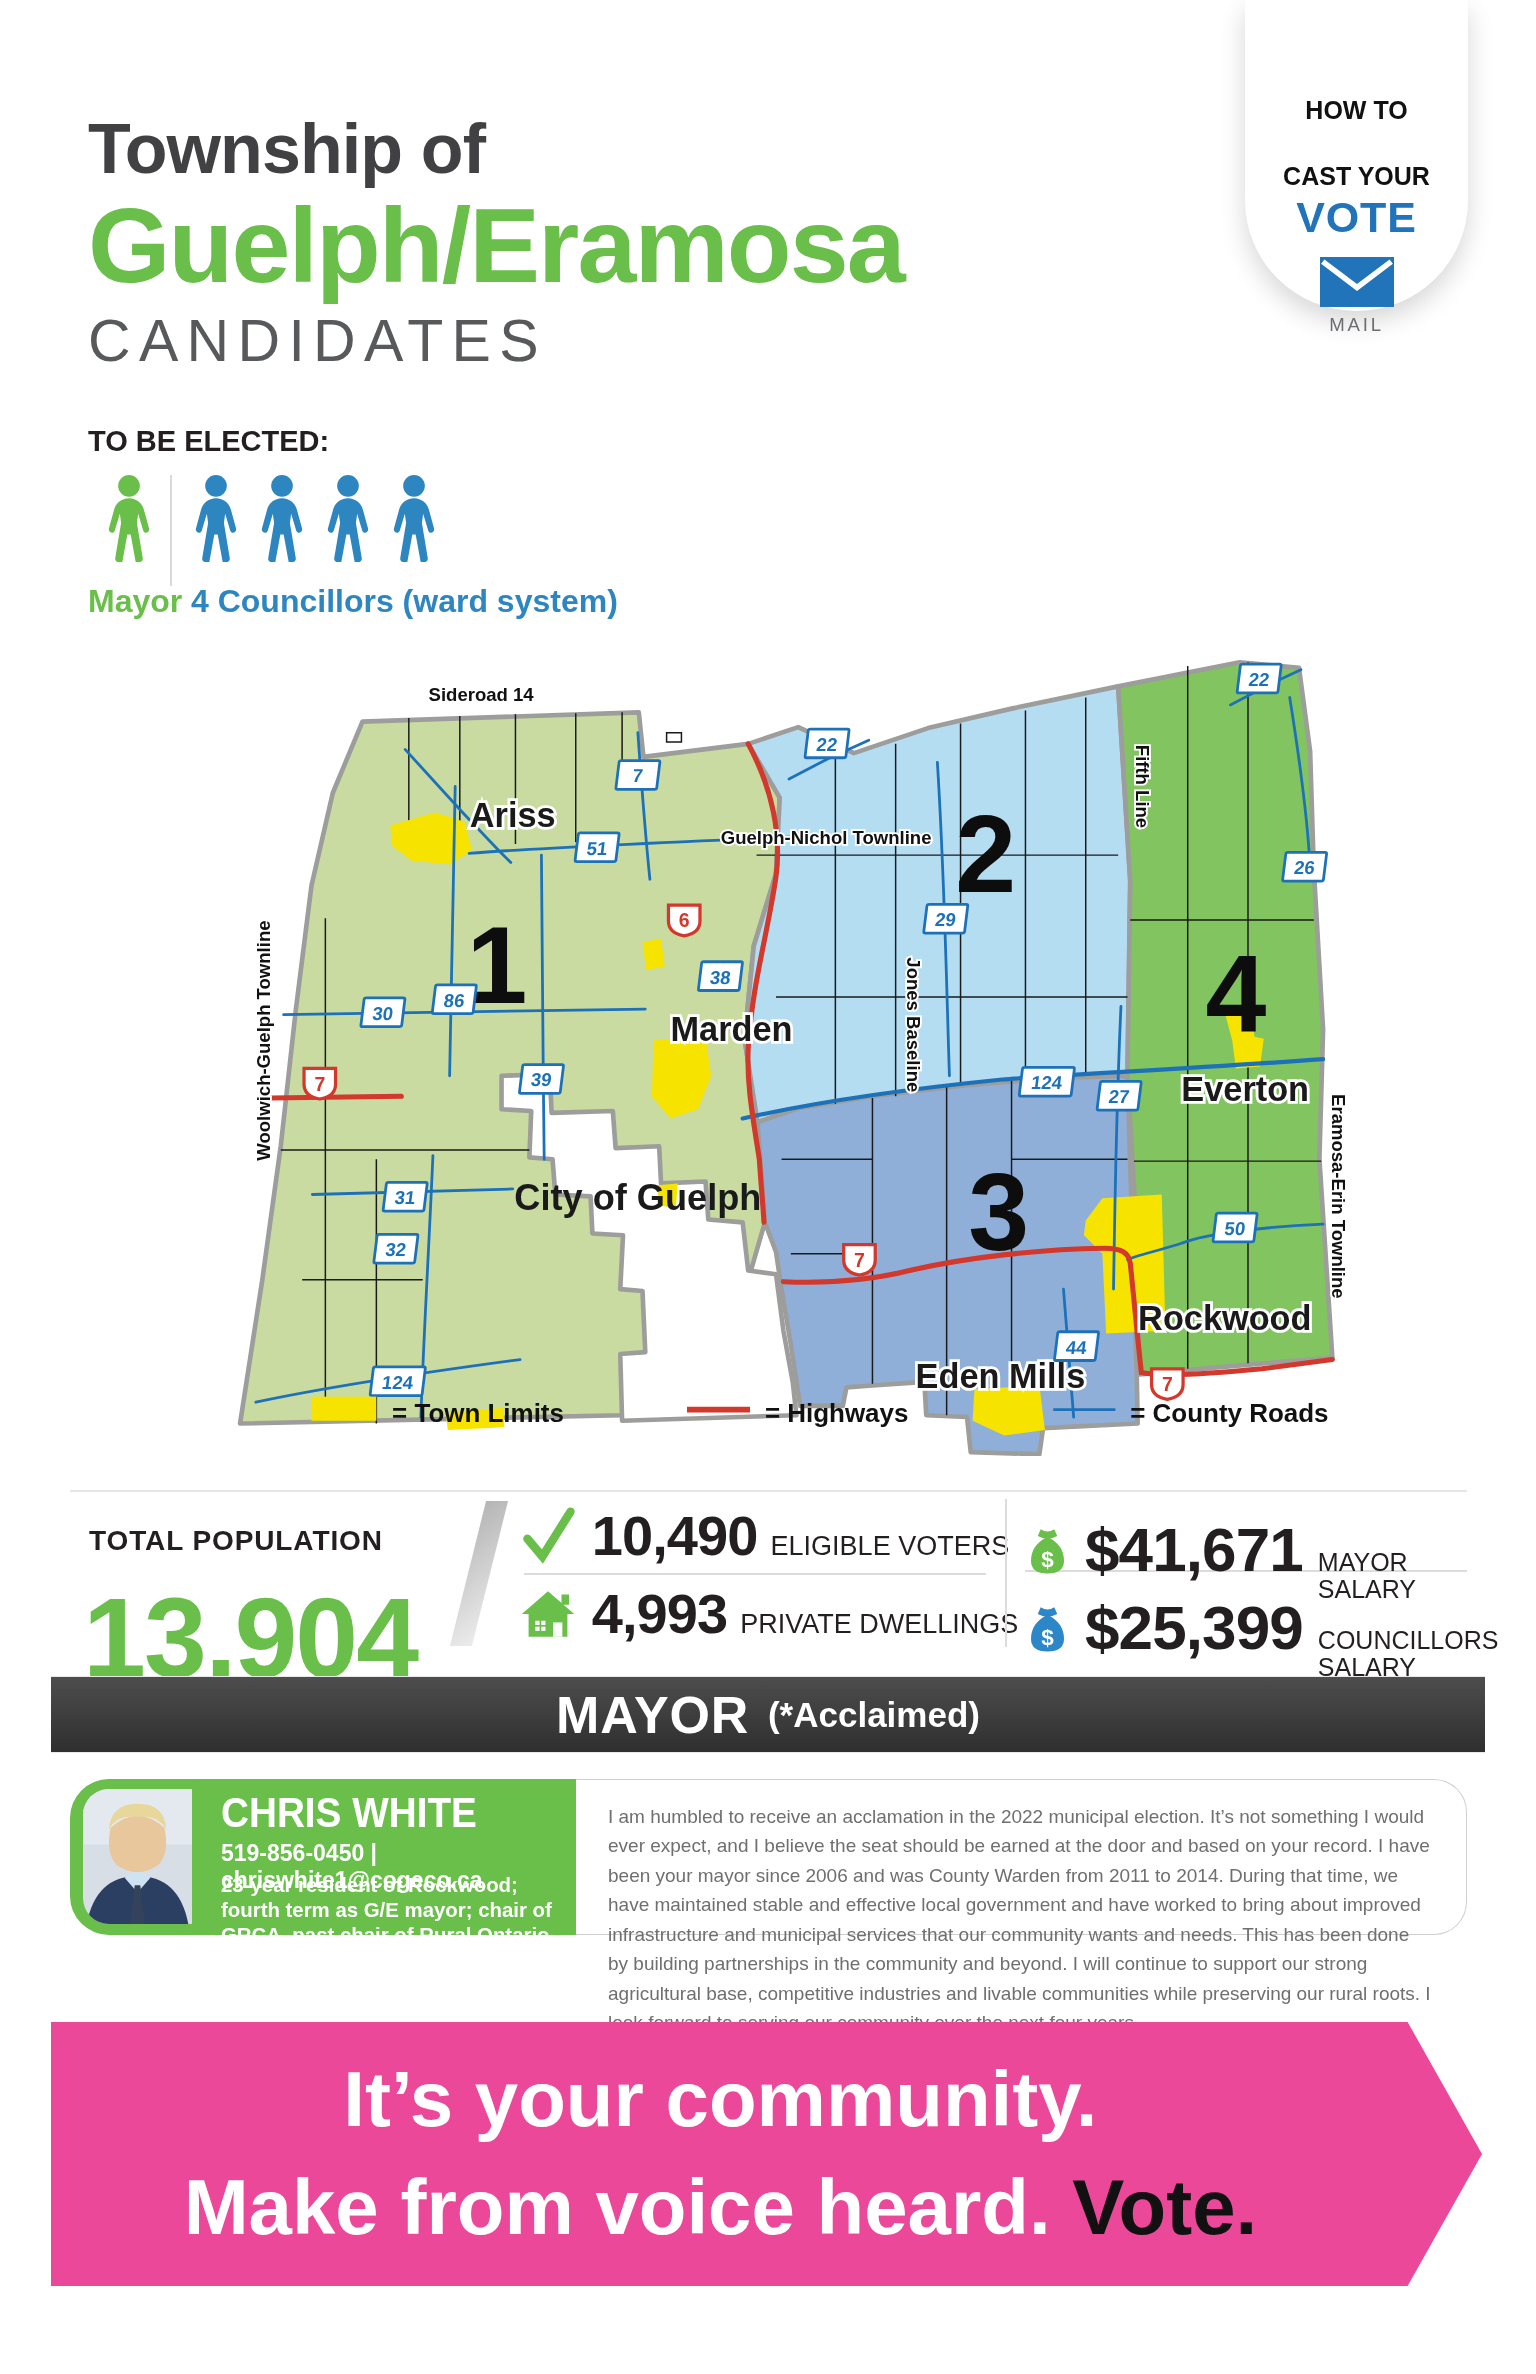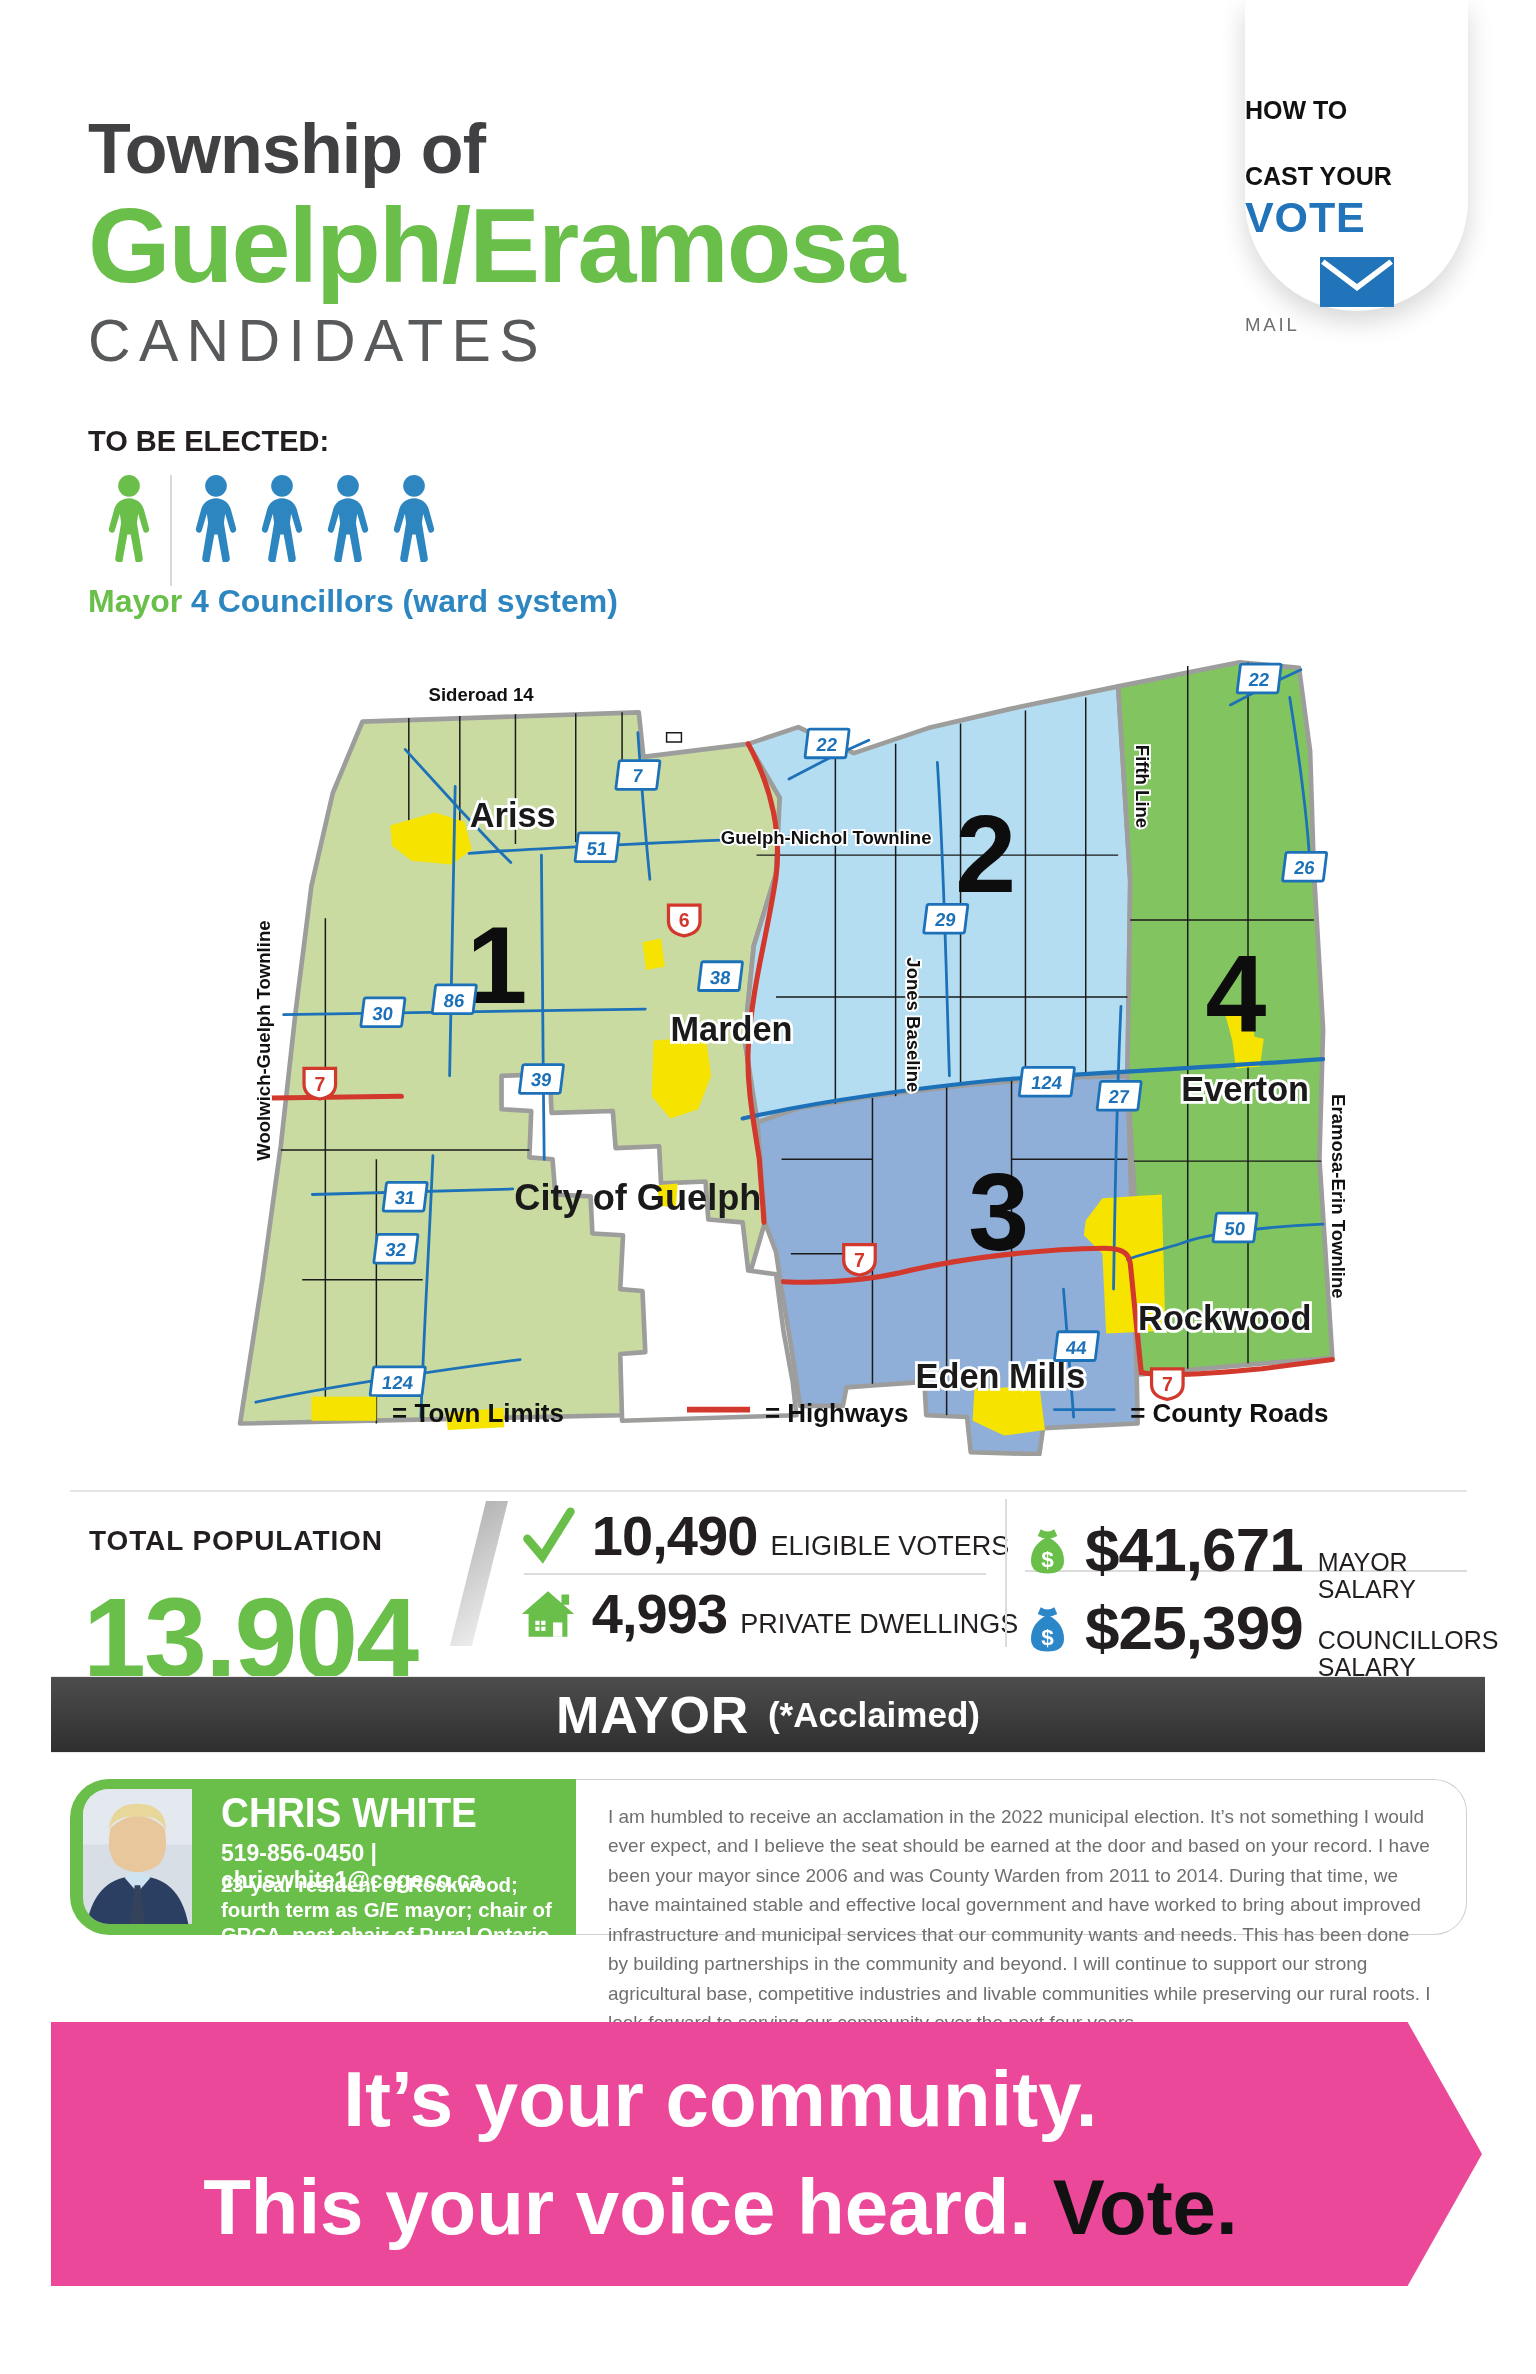--- a/index.html
+++ b/index.html
@@ -8,21 +8,21 @@
   .page { position:relative; width:1536px; height:2375px; background:#fff; overflow:hidden; }
 
   
   .title-block { position:absolute; left:88px; top:109px; }
   .title-1 { font-size:70px; font-weight:bold; color:#414042; letter-spacing:-0.9px; }
   .title-2 { font-size:106px; font-weight:bold; color:#6abf4a; letter-spacing:-1.9px; line-height:1.06; }
   .title-3 { font-size:59px; font-weight:300; color:#58595b; letter-spacing:8.3px; margin-top:5.6px; }
 
   .vote-badge { position:absolute; left:1245px; top:0; width:223px; height:311px;
     background:#fff; border-radius:0 0 111px 111px;
-    box-shadow:0 11px 26px rgba(0,0,0,.16); text-align:left; }
+    box-shadow:0 11px 26px rgba(0,0,0,.16); text-align:center; }
   .vb-line { font-size:25px; font-weight:bold; color:#111; line-height:1.2;margin-top:36px; }
   .vb-l1 { margin-top:95px; }
   .vb-vote { font-size:43px; font-weight:bold; color:#2174b9; letter-spacing:0.9px; margin-top:1.9px; }
   .vb-mail-icon { display:block; margin:15px auto 0; }
   .vb-mail { font-size:18.6px; color:#6d6e71; letter-spacing:2.8px; margin-top:7.4px; }
 
   
   .elected-label { position:absolute; left:88px; top:425px; font-size:29px; font-weight:600; color:#231f20; }
   .person { position:absolute; width:50px; height:97px; top:474px; }
   .person.green { fill:#6abf4a; }
@@ -421,19 +421,19 @@
       <div class="cand-name">CHRIS WHITE</div>
       <div class="cand-contact">519-856-0450 | chriswhite1@cogeco.ca</div>
       <div class="cand-bio">23-year resident of Rockwood; fourth term as G/E mayor; chair of GRCA, past chair of Rural Ontario Municipal Association</div>
     </div>
     <div class="cand-statement">I am humbled to receive an acclamation in the 2022 municipal election. It’s not something I would ever expect, and I believe the seat should be earned at the door and based on your record. I have been your mayor since 2006 and was County Warden from 2011 to 2014. During that time, we have maintained stable and effective local government and have worked to bring about improved infrastructure and municipal services that our community wants and needs. This has been done by building partnerships in the community and beyond. I will continue to support our strong agricultural base, competitive industries and livable communities while preserving our rural roots. I look forward to serving our community over the next four years.</div>
   </div>
 
   <div class="banner">
     <div class="banner-line">It’s your community.</div>
     <div class="banner-line">
-      <span>This your voice heard.</span>
+      <span>Make from voice heard.</span>
       <span class="emphasis">Vote.</span>
     </div>
   </div>
 
 </div>
 
 
 </body></html>

